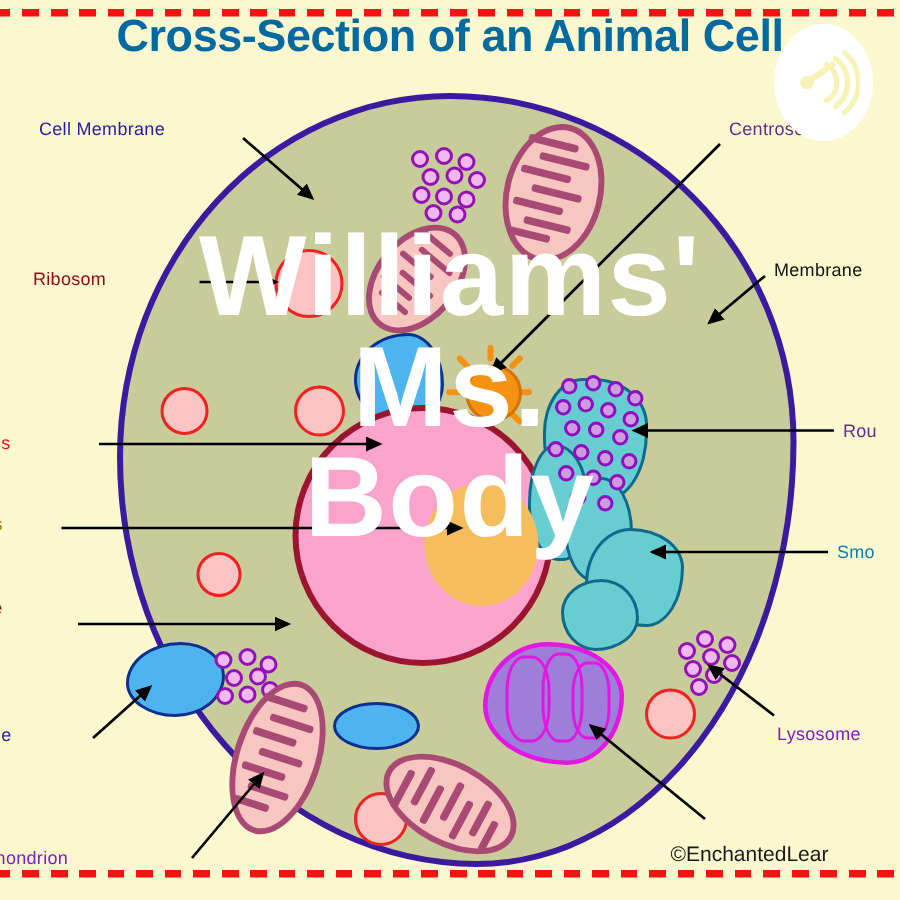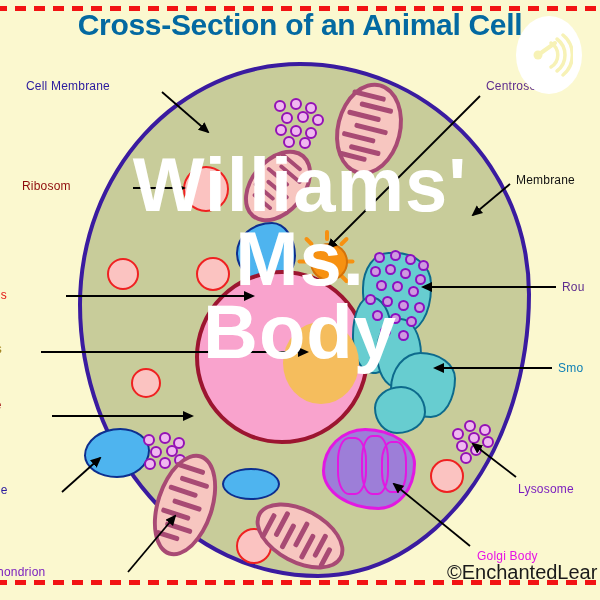--- a/index.html
+++ b/index.html
@@ -202,21 +202,21 @@
     border-radius: 50%;
     z-index: 35;
   }
   #podcast-icon svg { position: absolute; left: 11px; top: 16px; }
 
   
   #attribution {
     position: absolute;
     left: 447px;
     top: 561px;
-    font-size: 20px;
+    font-size: 14px;
     color: #1a1a1a;
     white-space: nowrap;
     z-index: 26;
   }
 </style>
 </head>
 <body>
 
 <div id="stage">
 
@@ -414,21 +414,20 @@
   <div class="label" style="left:-14px;top:342px;color:#9a7a10;">lus</div>
   <div class="label" style="left:-6px;top:371px; color:#9a4a10;">r</div>
   <div class="label" style="left:-12px;top:398px;color:#a11111;">ne</div>
   <div class="label" style="left:-22px;top:483px;color:#2a1a9e;">cuole</div>
   <div class="label" style="left:-16px;top:565px;color:#7b1fbf;">ochondrion</div>
   <div class="label" style="left:486px;top:79px; color:#5e2d8e;">Centrosome</div>
   <div class="label" style="left:516px;top:173px;color:#111111;">Membrane</div>
   <div class="label" style="left:562px;top:280px;color:#5e2d8e;">Rou</div>
   <div class="label" style="left:558px;top:361px;color:#0d7fb5;">Smo</div>
   <div class="label" style="left:518px;top:482px;color:#7b1fbf;">Lysosome</div>
-  <div class="label" style="left:477px;top:549px;color:#e512e5;">Golgi Body</div>
 
   <div id="overlay-text">
     <div>Williams'</div>
     <div>Ms.</div>
     <div>Body</div>
   </div>
 
   <div id="podcast-icon">
     <svg width="46" height="46" viewBox="0 0 46 46">
       <circle cx="11" cy="23" r="4.5" fill="#f7f2b6"></circle>

